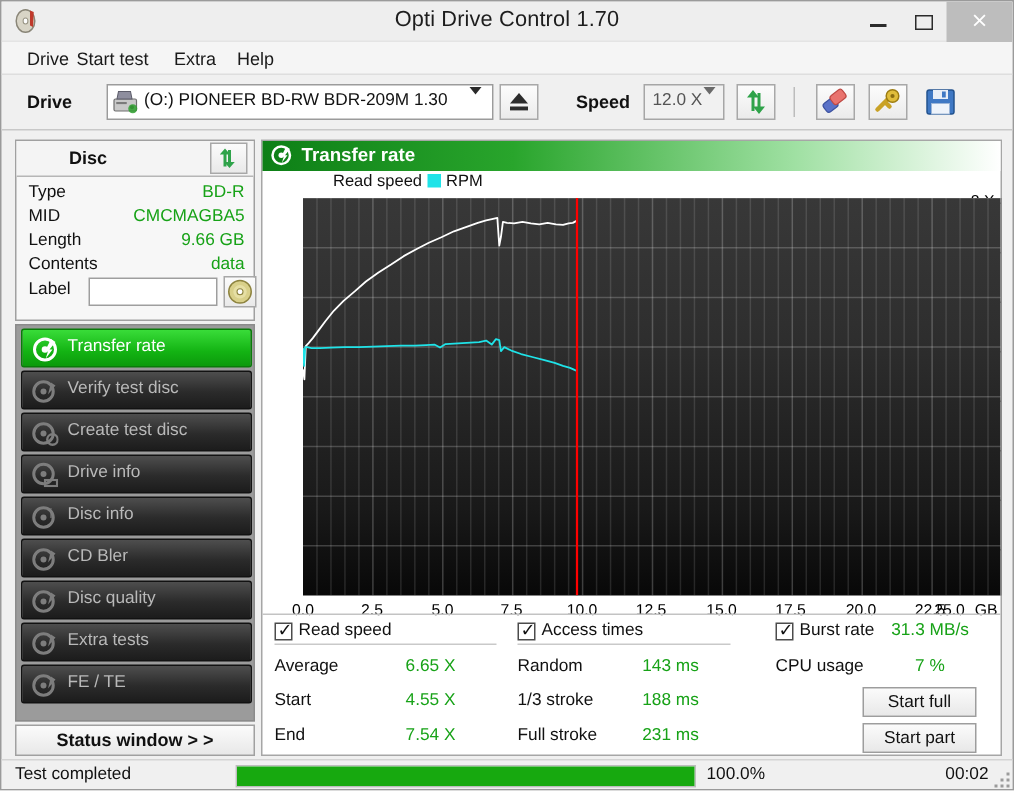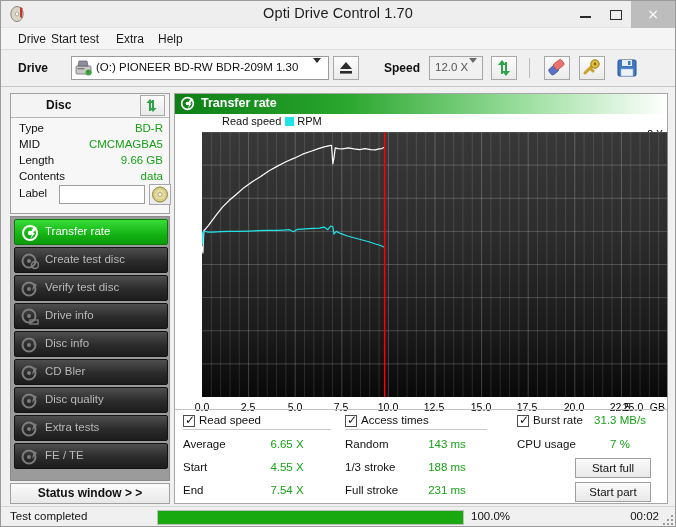--- a/index.html
+++ b/index.html
@@ -489,34 +489,34 @@
           <path d="M13 2 L16 4 L12 9 L14 9 L9.5 15 L11 10 L9 10 Z" fill="#ffffff"></path>
         </svg>
       </span>
       <span class="nav-label">Transfer rate</span>
     </div>
     <div class="nav-btn">
       <span class="nav-ico">
         <svg width="18" height="18" viewBox="0 0 18 18">
             <circle cx="8" cy="9" r="6.5" fill="none" stroke="#7d7d7d" stroke-width="2"></circle>
             <circle cx="8" cy="9" r="2" fill="#7d7d7d"></circle>
-            <circle cx="14" cy="13" r="3.5" fill="none" stroke="#7d7d7d" stroke-width="1.6"></circle>
-          </svg>
-      </span>
-      <span class="nav-label">Create test disc</span>
+            <path d="M13 3 L16 5 L11 11 Z" fill="#7d7d7d"></path>
+          </svg>
+      </span>
+      <span class="nav-label">Verify test disc</span>
     </div>
     <div class="nav-btn">
       <span class="nav-ico">
         <svg width="18" height="18" viewBox="0 0 18 18">
             <circle cx="8" cy="9" r="6.5" fill="none" stroke="#7d7d7d" stroke-width="2"></circle>
             <circle cx="8" cy="9" r="2" fill="#7d7d7d"></circle>
-            <path d="M13 3 L16 5 L11 11 Z" fill="#7d7d7d"></path>
-          </svg>
-      </span>
-      <span class="nav-label">Verify test disc</span>
+            <circle cx="14" cy="13" r="3.5" fill="none" stroke="#7d7d7d" stroke-width="1.6"></circle>
+          </svg>
+      </span>
+      <span class="nav-label">Create test disc</span>
     </div>
     <div class="nav-btn">
       <span class="nav-ico">
         <svg width="18" height="18" viewBox="0 0 18 18">
             <circle cx="8" cy="8" r="6.5" fill="none" stroke="#7d7d7d" stroke-width="2"></circle>
             <circle cx="8" cy="8" r="2" fill="#7d7d7d"></circle>
             <rect x="9" y="12" width="8" height="4" fill="none" stroke="#7d7d7d" stroke-width="1.4"></rect>
           </svg>
       </span>
       <span class="nav-label">Drive info</span>

